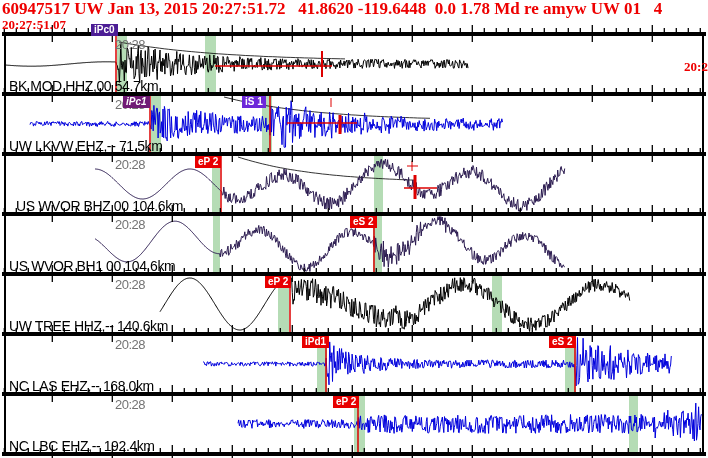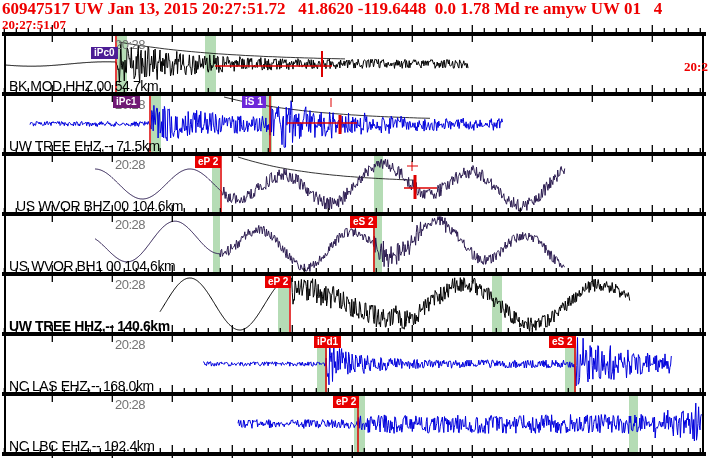--- a/index.html
+++ b/index.html
@@ -645,35 +645,35 @@
         <line x1="676.3" y1="448" x2="676.3" y2="452" stroke="#000000" stroke-width="1.3"></line>
         <line x1="688.3" y1="448" x2="688.3" y2="452" stroke="#000000" stroke-width="1.3"></line>
         <line x1="700.3" y1="448" x2="700.3" y2="452" stroke="#000000" stroke-width="1.3"></line>
         <line x1="5" y1="32" x2="5" y2="456" stroke="#000000" stroke-width="2"></line>
         <line x1="703" y1="32" x2="703" y2="456" stroke="#000000" stroke-width="2"></line>
       </g>
     </svg>
   <div id="overlays">
       <div class="minlabel" style="left: 115px; top: 37px;">20:28</div>
       <div class="stlabel" style="left: 9px; top: 78px;">BK MOD HHZ,00 54.7km</div>
-      <div class="flag" style="left: 91px; top: 47px; background: #4c1d95;">iPc0</div>
+      <div class="flag" style="left: 91px; top: 24px; background: #4c1d95;">iPc0</div>
       <div class="minlabel" style="left: 115px; top: 97px;">20:28</div>
-      <div class="stlabel" style="left: 9px; top: 138px;">UW TREE EHZ,-- 71.5km</div>
-      <div class="flag" style="left: 113px; top: 96px; background: #701a75;">iPc1</div>
+      <div class="stlabel" style="left: 9px; top: 138px;">UW LKVW EHZ,-- 71.5km</div>
+      <div class="flag" style="left: 123px; top: 96px; background: #701a75; font-style: italic;">iPc1</div>
       <div class="flag" style="left: 242px; top: 96px; background: #6d28d9;">iS 1</div>
       <div class="minlabel" style="left: 115px; top: 157px;">20:28</div>
       <div class="stlabel" style="left: 16px; top: 198px;">US WVOR BHZ 00 104.6km</div>
       <div class="flag" style="left: 195px; top: 156px; background: rgb(232, 0, 0);">eP 2</div>
       <div class="minlabel" style="left: 115px; top: 217px;">20:28</div>
       <div class="stlabel" style="left: 9px; top: 258px;">US WVOR BH1 00 104.6km</div>
       <div class="flag" style="left: 350px; top: 216px; background: rgb(232, 0, 0);">eS 2</div>
       <div class="minlabel" style="left: 115px; top: 277px;">20:28</div>
-      <div class="stlabel" style="left: 9px; top: 318px; font-weight: bold;">UW TREE HHZ,-- 140.6km</div>
+      <div class="stlabel" style="left: 9px; top: 318px;">UW TREE HHZ,-- 140.6km</div>
       <div class="flag" style="left: 265px; top: 276px; background: rgb(232, 0, 0);">eP 2</div>
       <div class="minlabel" style="left: 115px; top: 337px;">20:28</div>
       <div class="stlabel" style="left: 9px; top: 378px;">NC LAS EHZ,-- 168.0km</div>
-      <div class="flag" style="left: 302px; top: 336px; background: rgb(232, 0, 0); margin-left: 12px;">iPd1</div>
+      <div class="flag" style="left: 302px; top: 336px; background: rgb(232, 0, 0);">iPd1</div>
       <div class="flag" style="left: 549px; top: 336px; background: rgb(232, 0, 0);">eS 2</div>
       <div class="minlabel" style="left: 115px; top: 397px;">20:28</div>
       <div class="stlabel" style="left: 9px; top: 438px; text-align: center;">NC LBC EHZ,-- 192.4km</div>
       <div class="flag" style="left: 333px; top: 396px; background: rgb(232, 0, 0);">eP 2</div>
     </div>
 </div>
 
 </body></html>

